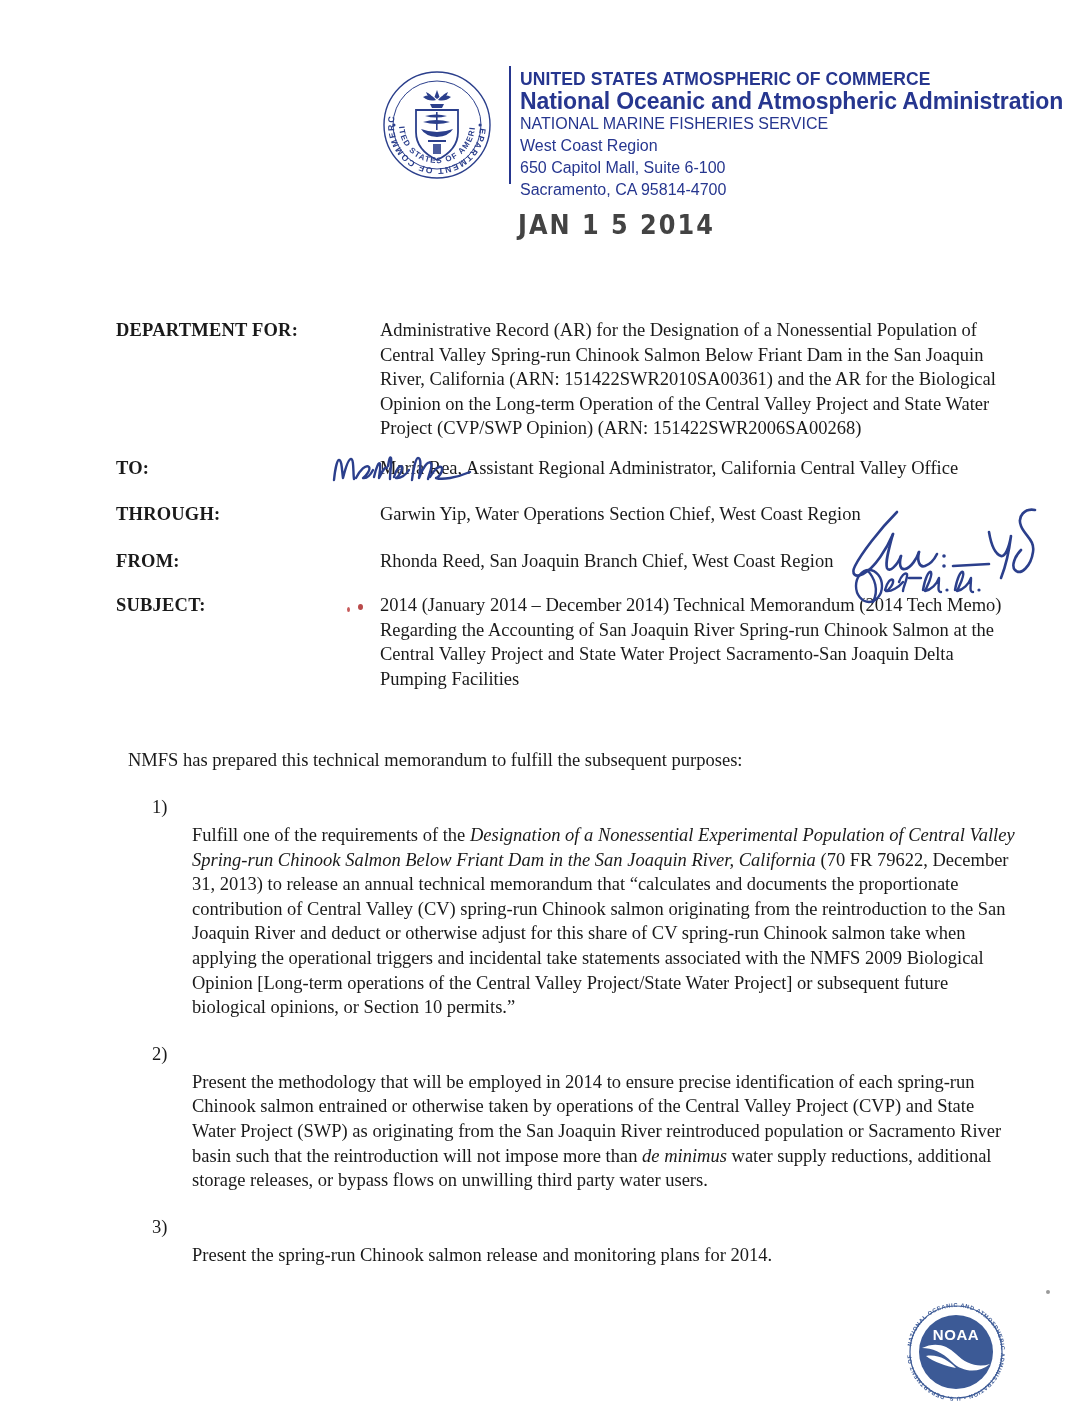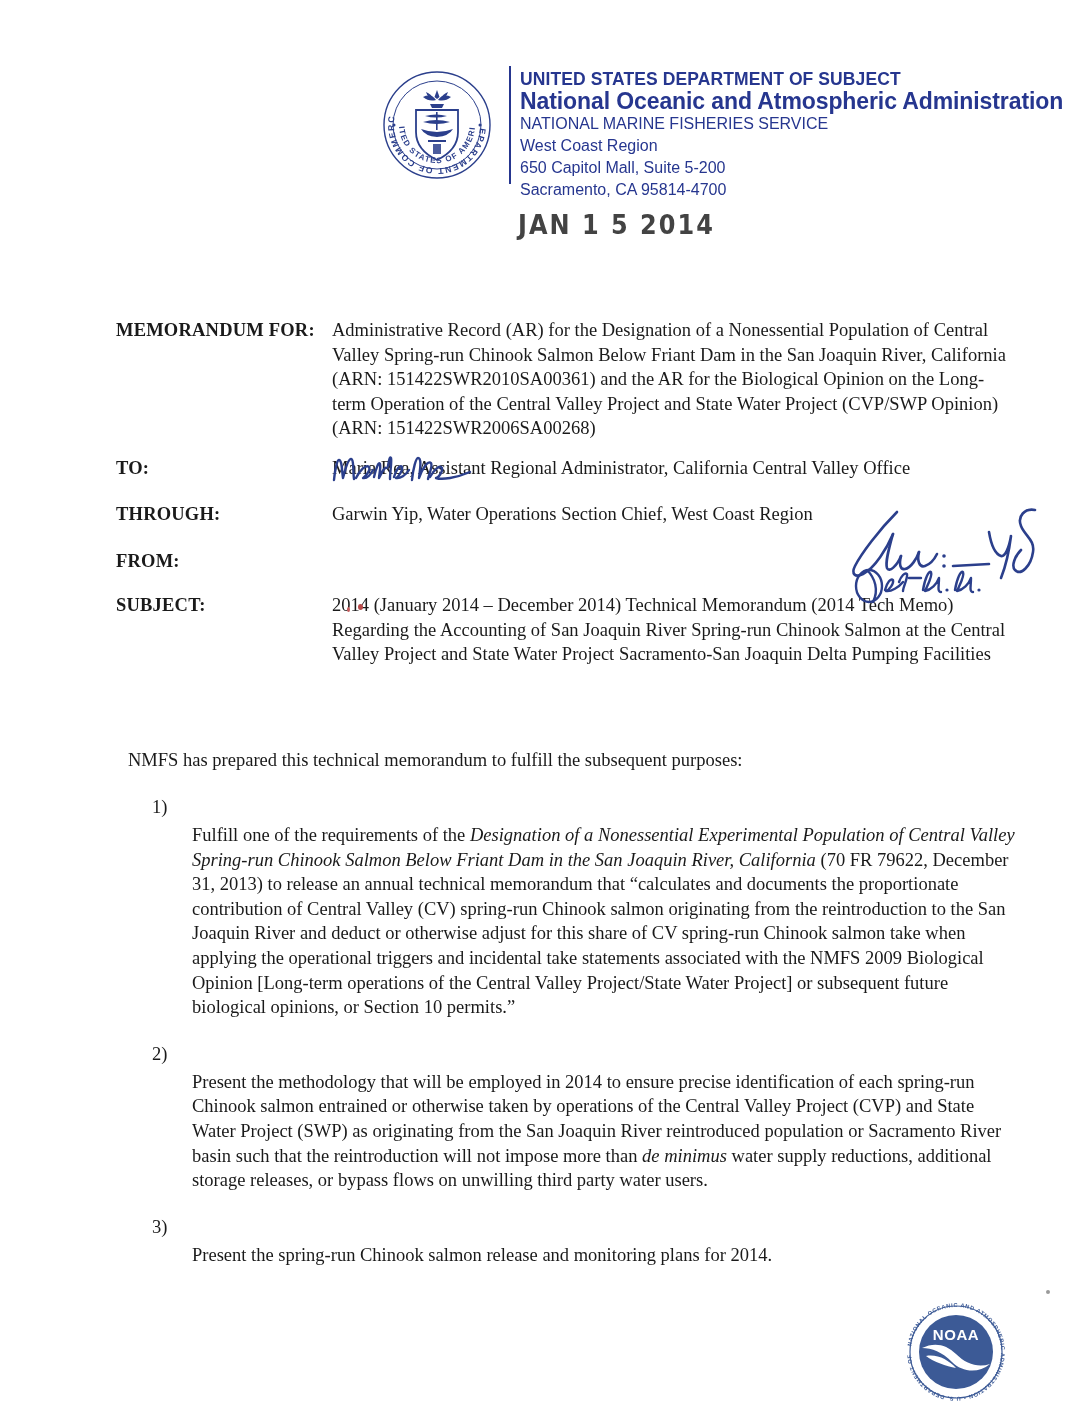--- a/index.html
+++ b/index.html
@@ -97,20 +97,21 @@
     font-weight: bold;
     font-size: 18.5px;
     line-height: 24.5px;
     letter-spacing: 0.2px;
   }
   .memo-value {
     flex: 1 1 auto;
     font-size: 18.5px;
     line-height: 24.5px;
     text-align: left;
+    margin-left: 48px;
   }
   .row-gap-to { margin-top: 15px; }
   .row-gap { margin-top: 22px; }
   .row-gap-sub { margin-top: 20px; }
 
   
   .intro {
     position: absolute;
     left: 128px;
     top: 748px;
@@ -205,50 +206,51 @@
           <path d="M45 56 q13 -4 27 0 q-13 4 -27 0z"></path>
           <path d="M50 74 h18 v2 h-18z"></path>
           <path d="M55 78 h8 v10 h-8z" opacity="0.85"></path>
         </g>
       </svg>
     </div>
 
     <div class="seal-divider"></div>
 
     <div class="lh-text">
-      <div class="lh-line1">UNITED STATES DEPARTMENT OF SUBJECT</div>
+      <div class="lh-line1">UNITED STATES ATMOSPHERIC OF COMMERCE</div>
       <div class="lh-line2">National Oceanic and Atmospheric Administration</div>
       <div class="lh-line3">NATIONAL MARINE FISHERIES SERVICE</div>
       <div class="lh-line4">West Coast Region</div>
-      <div class="lh-line5">650 Capitol Mall, Suite 5-200</div>
+      <div class="lh-line5">650 Capitol Mall, Suite 6-100</div>
       <div class="lh-line6">Sacramento, CA  95814-4700</div>
     </div>
   </div>
 
   <div class="date-stamp">JAN 1 5 2014</div>
 
   <div class="memo-block">
 
     <div class="memo-row">
-      <div class="memo-label">MEMORANDUM FOR:</div>
+      <div class="memo-label">DEPARTMENT FOR:</div>
       <div class="memo-value">Administrative Record (AR) for the Designation of a Nonessential Population of Central Valley Spring-run Chinook Salmon Below Friant Dam in the San Joaquin River, California (ARN:  151422SWR2010SA00361) and the AR for the Biological Opinion on the Long-term Operation of the Central Valley Project and State Water Project (CVP/SWP Opinion) (ARN: 151422SWR2006SA00268)</div>
     </div>
 
     <div class="memo-row row-gap-to">
       <div class="memo-label">TO:</div>
       <div class="memo-value">Maria Rea, Assistant Regional Administrator, California Central Valley Office</div>
     </div>
 
     <div class="memo-row row-gap">
       <div class="memo-label">THROUGH:</div>
       <div class="memo-value">Garwin Yip, Water Operations Section Chief, West Coast Region</div>
     </div>
 
     <div class="memo-row row-gap">
       <div class="memo-label">FROM:</div>
+      <div class="memo-value">Rhonda Reed, San Joaquin Branch Chief, West Coast Region</div>
     </div>
 
     <div class="memo-row row-gap-sub">
       <div class="memo-label">SUBJECT:</div>
       <div class="memo-value">2014 (January 2014 – December 2014) Technical Memorandum (2014 Tech Memo) Regarding the Accounting of San Joaquin River Spring-run Chinook Salmon at the Central Valley Project and State Water Project Sacramento-San Joaquin Delta Pumping Facilities</div>
     </div>
   </div>
 
   <div class="sig" style="left:330px; top:450px;">
     <svg width="180" height="42" viewBox="0 0 180 42">

